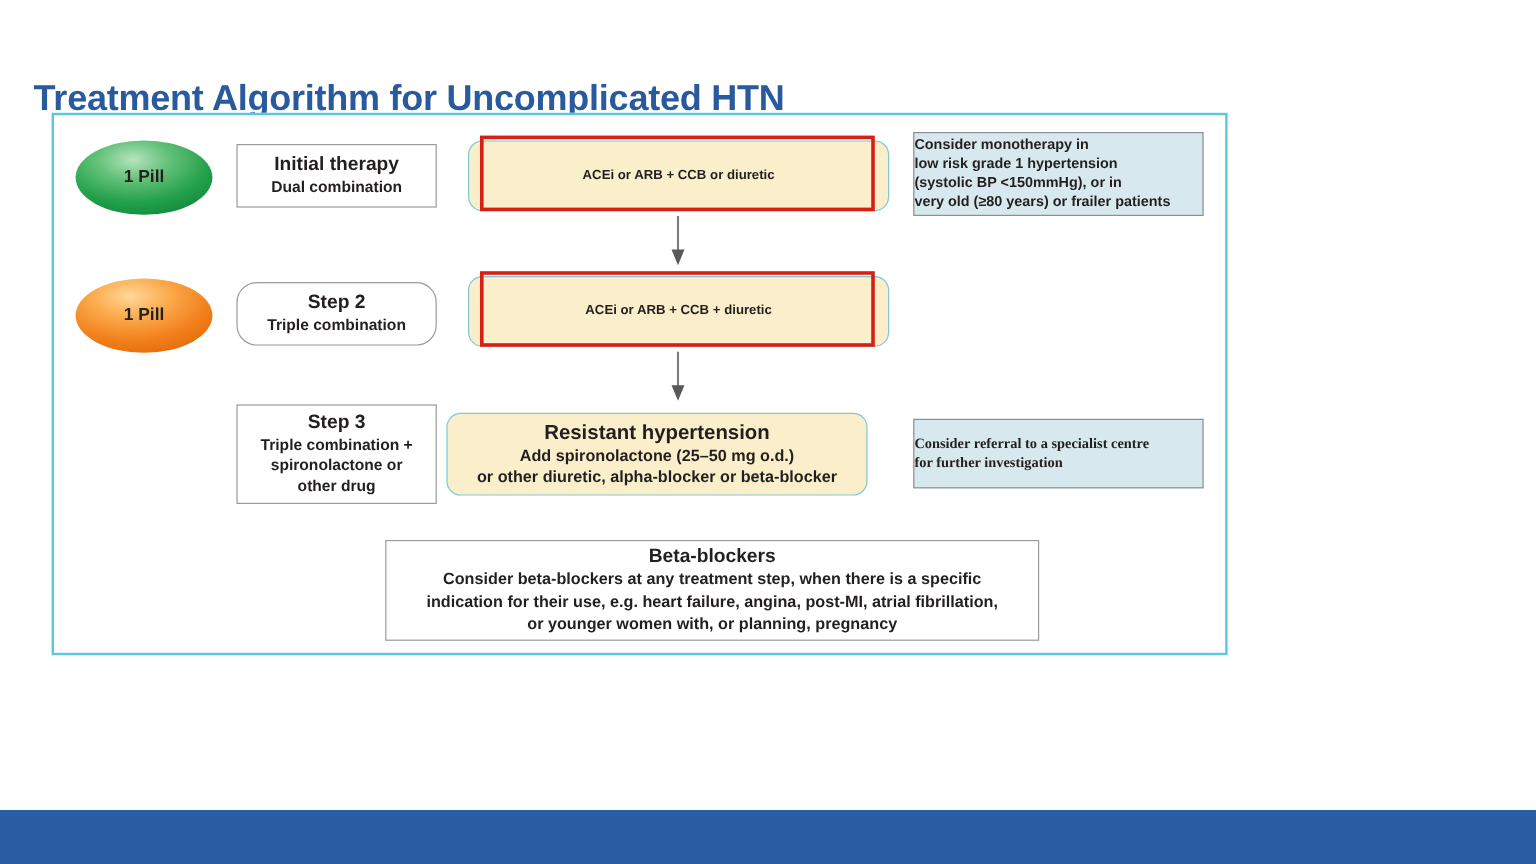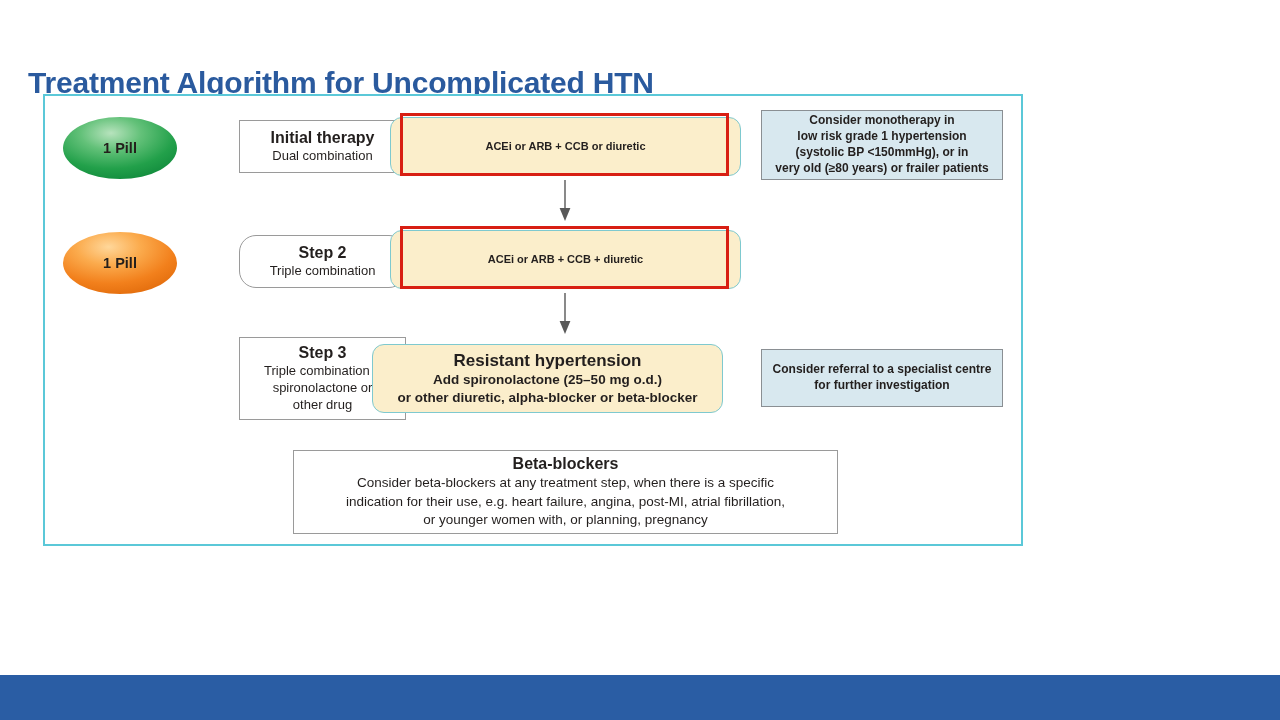--- a/index.html
+++ b/index.html
@@ -89,30 +89,29 @@
     position: absolute;
     background: #ffffff;
     border: 1px solid #9a9a9a;
     box-sizing: border-box;
     display: flex;
     flex-direction: column;
     align-items: center;
     justify-content: center;
     text-align: center;
     color: #231f1e;
-    margin-left: 42px;
   }
   .step-title {
     font-size: 16px;
     font-weight: bold;
     line-height: 1.15;
   }
   .step-sub {
     font-size: 13px;
-    font-weight: normal;
+    font-weight: bold;
     line-height: 1.22;
     margin-top: 1px;
   }
 
   
   .therapy-box {
     position: absolute;
     background: #fbeecb;
     border: 1.5px solid #7ec9cf;
     border-radius: 12px;
@@ -151,21 +150,21 @@
   }
 
   
   .note-box {
     position: absolute;
     background: #d8e8ef;
     border: 1px solid #8a8f93;
     box-sizing: border-box;
     display: flex;
     flex-direction: column;
-    align-items: center;
+    align-items: flex-start;
     justify-content: center;
     text-align: center;
     color: #231f1e;
   }
   .note-line {
     font-size: 12px;
     font-weight: bold;
     line-height: 1.32;
     white-space: nowrap;
   }
@@ -175,29 +174,30 @@
     position: absolute;
     background: #ffffff;
     border: 1px solid #9a9a9a;
     box-sizing: border-box;
     display: flex;
     flex-direction: column;
     align-items: center;
     justify-content: center;
     text-align: center;
     color: #231f1e;
+    margin-left: 28px;
   }
   .bb-title {
     font-size: 16px;
     font-weight: bold;
     line-height: 1.25;
   }
   .bb-line {
     font-size: 13.5px;
-    font-weight: normal;
+    font-weight: bold;
     line-height: 1.38;
     white-space: nowrap;
   }
 
   
   .arrow {
     position: absolute;
     width: 14px;
   }
 
@@ -278,21 +278,21 @@
     <div class="step-sub">spironolactone or</div>
     <div class="step-sub">other drug</div>
   </div>
 
   <div class="therapy-box" style="left:327px; top:248px; width:351px; height:69px;">
     <div class="therapy-head">Resistant hypertension</div>
     <div class="therapy-line">Add spironolactone (25–50 mg o.d.)</div>
     <div class="therapy-line">or other diuretic, alpha-blocker or beta-blocker</div>
   </div>
 
-  <div class="note-box" style="left:716px; top:253px; width:242px; height:58px;">
+  <div class="note-box" style="left:716px; top:253px; width:242px; height:58px;font-family:Liberation Serif, serif;">
     <div class="note-line">Consider referral to a specialist centre</div>
     <div class="note-line">for further investigation</div>
   </div>
 
   <div class="bb-box" style="left:248px; top:354px; width:545px; height:84px;">
     <div class="bb-title">Beta-blockers</div>
     <div class="bb-line">Consider beta-blockers at any treatment step, when there is a specific</div>
     <div class="bb-line">indication for their use, e.g. heart failure, angina, post-MI, atrial fibrillation,</div>
     <div class="bb-line">or younger women with, or planning, pregnancy</div>
   </div>

